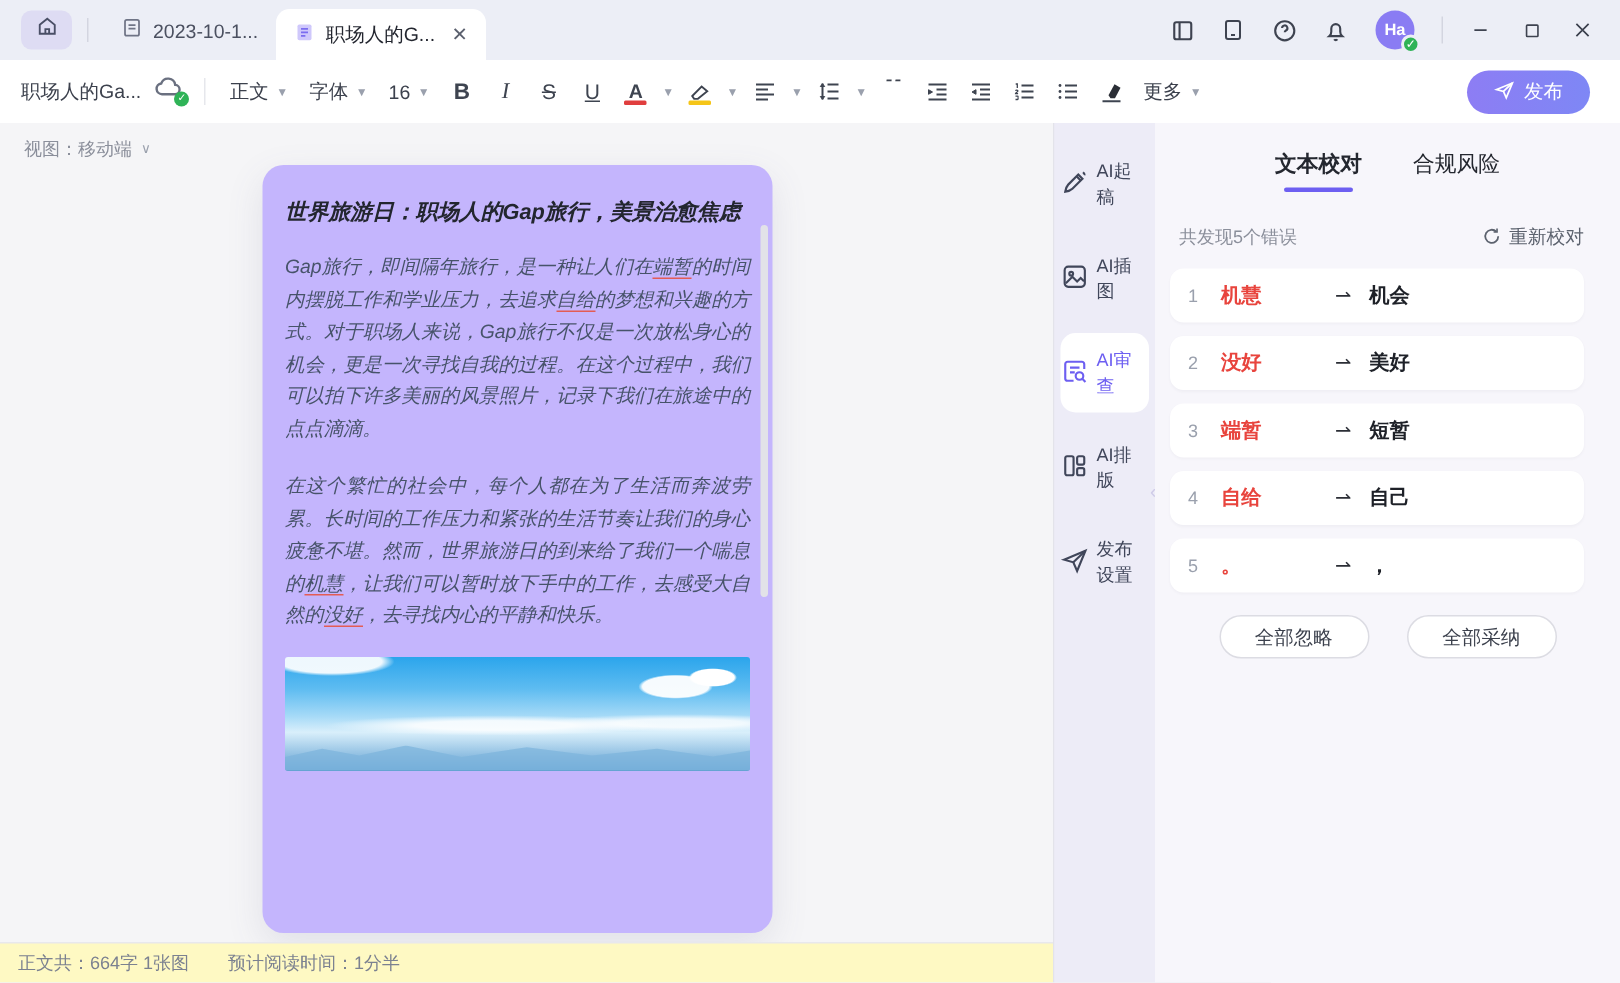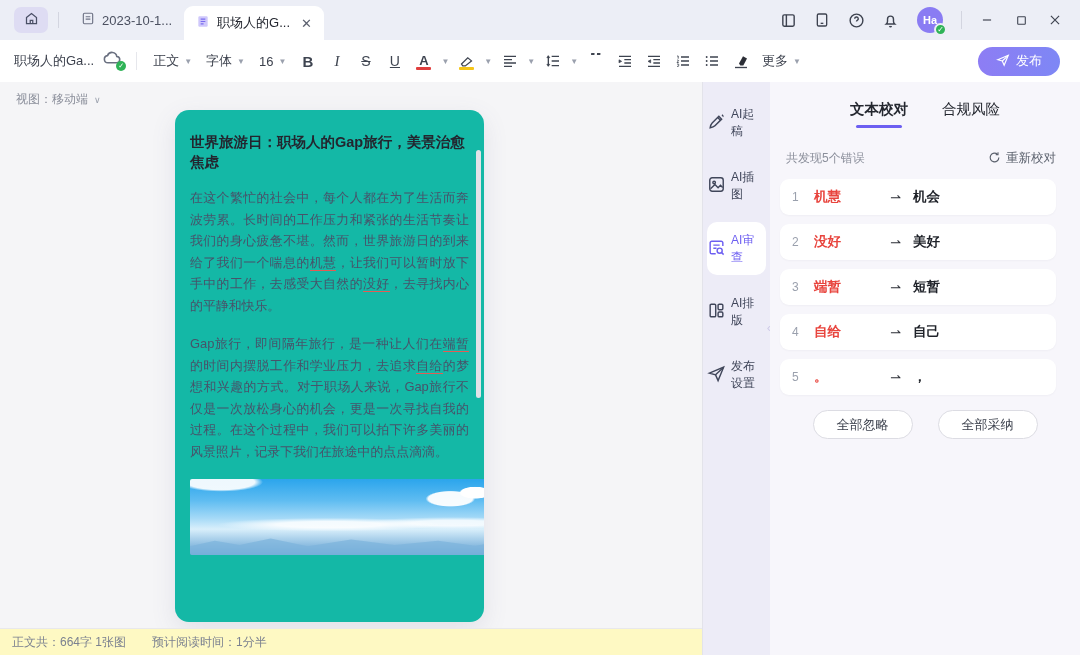--- a/index.html
+++ b/index.html
@@ -43,21 +43,21 @@
   .more-spacer { flex:1; }
   .publish-btn { display:flex; align-items:center; gap:6px; background:linear-gradient(90deg,#8d7df4,#7e87f5); color:#fff; font-size:13px; border:none; border-radius:15px; height:29px; padding:0 18px; margin-right:6px; }
 
   
   .main { position:absolute; top:82px; left:0; right:0; bottom:0; display:flex; }
   .editor-col { width:703px; display:flex; flex-direction:column; border-right:1px solid #e3e3ea; }
   .editor-area { flex:1; background:#f5f5f7; position:relative; overflow:hidden; }
   .view-label { position:absolute; top:9px; left:16px; font-size:12px; color:#8b8f9b; display:flex; gap:6px; align-items:center; }
   .view-label .chev { font-size:9px; color:#9aa0ad; }
 
-  .doc-card { position:absolute; left:175px; top:28px; width:309px; height:512px; background:#14b8a6; border-radius:14px; box-shadow:0 8px 24px rgba(90,90,130,.13); padding:22px 15px 0 15px; overflow:hidden; }
+  .doc-card { position:absolute; left:175px; top:28px; width:340px; height:512px; background:#c4b5fd; border-radius:14px; box-shadow:0 8px 24px rgba(90,90,130,.13); padding:22px 15px 0 15px; overflow:hidden;font-style:italic; }
   .doc-title { font-size:14.5px; font-weight:bold; color:#23262f; line-height:20px; margin-bottom:15px; }
   .doc-p { font-size:12.9px; line-height:21.5px; color:#47536a; text-align:justify; margin-bottom:17px; }
   .err { border-bottom:1.5px solid #e35c55; padding-bottom:0px; }
   .card-scrollbar { position:absolute; right:3px; top:40px; width:5px; height:248px; border-radius:3px; background:#e2e2e8; }
 
   .doc-image { width:310px; height:76px; border-radius:2px; position:relative; overflow:hidden;
     background:
       radial-gradient(40px 13px at 84% 26%, rgba(255,255,255,.95) 55%, rgba(255,255,255,0) 62%),
       radial-gradient(26px 10px at 92% 18%, #fff 55%, rgba(255,255,255,0) 62%),
       radial-gradient(70px 16px at 10% 4%, rgba(255,255,255,.92) 48%, rgba(255,255,255,0) 60%),
@@ -298,23 +298,23 @@
   <div class="editor-col">
     <div class="editor-area">
       <div class="view-label">
         <span>视图：移动端</span>
         <span class="chev">∨</span>
       </div>
 
       <div class="doc-card">
         <div class="doc-title">世界旅游日：职场人的Gap旅行，美景治愈焦虑</div>
 
+        <p class="doc-p"><span>Gap旅行，即间隔年旅行，是一种让人们在</span><span class="err">端暂</span><span>的时间内摆脱工作和学业压力，去追求</span><span class="err">自给</span><span>的梦想和兴趣的方式。对于职场人来说，Gap旅行不仅是一次放松身心的机会，更是一次寻找自我的过程。在这个过程中，我们可以拍下许多美丽的风景照片，记录下我们在旅途中的点点滴滴。</span></p>
+
         <p class="doc-p"><span>在这个繁忙的社会中，每个人都在为了生活而奔波劳累。长时间的工作压力和紧张的生活节奏让我们的身心疲惫不堪。然而，世界旅游日的到来给了我们一个喘息的</span><span class="err">机慧</span><span>，让我们可以暂时放下手中的工作，去感受大自然的</span><span class="err">没好</span><span>，去寻找内心的平静和快乐。</span></p>
-
-        <p class="doc-p"><span>Gap旅行，即间隔年旅行，是一种让人们在</span><span class="err">端暂</span><span>的时间内摆脱工作和学业压力，去追求</span><span class="err">自给</span><span>的梦想和兴趣的方式。对于职场人来说，Gap旅行不仅是一次放松身心的机会，更是一次寻找自我的过程。在这个过程中，我们可以拍下许多美丽的风景照片，记录下我们在旅途中的点点滴滴。</span></p>
 
 
         <div class="doc-image">
           <div class="mtn1"></div>
 
         </div>
 
         <div class="card-scrollbar"></div>
       </div>
     </div>

